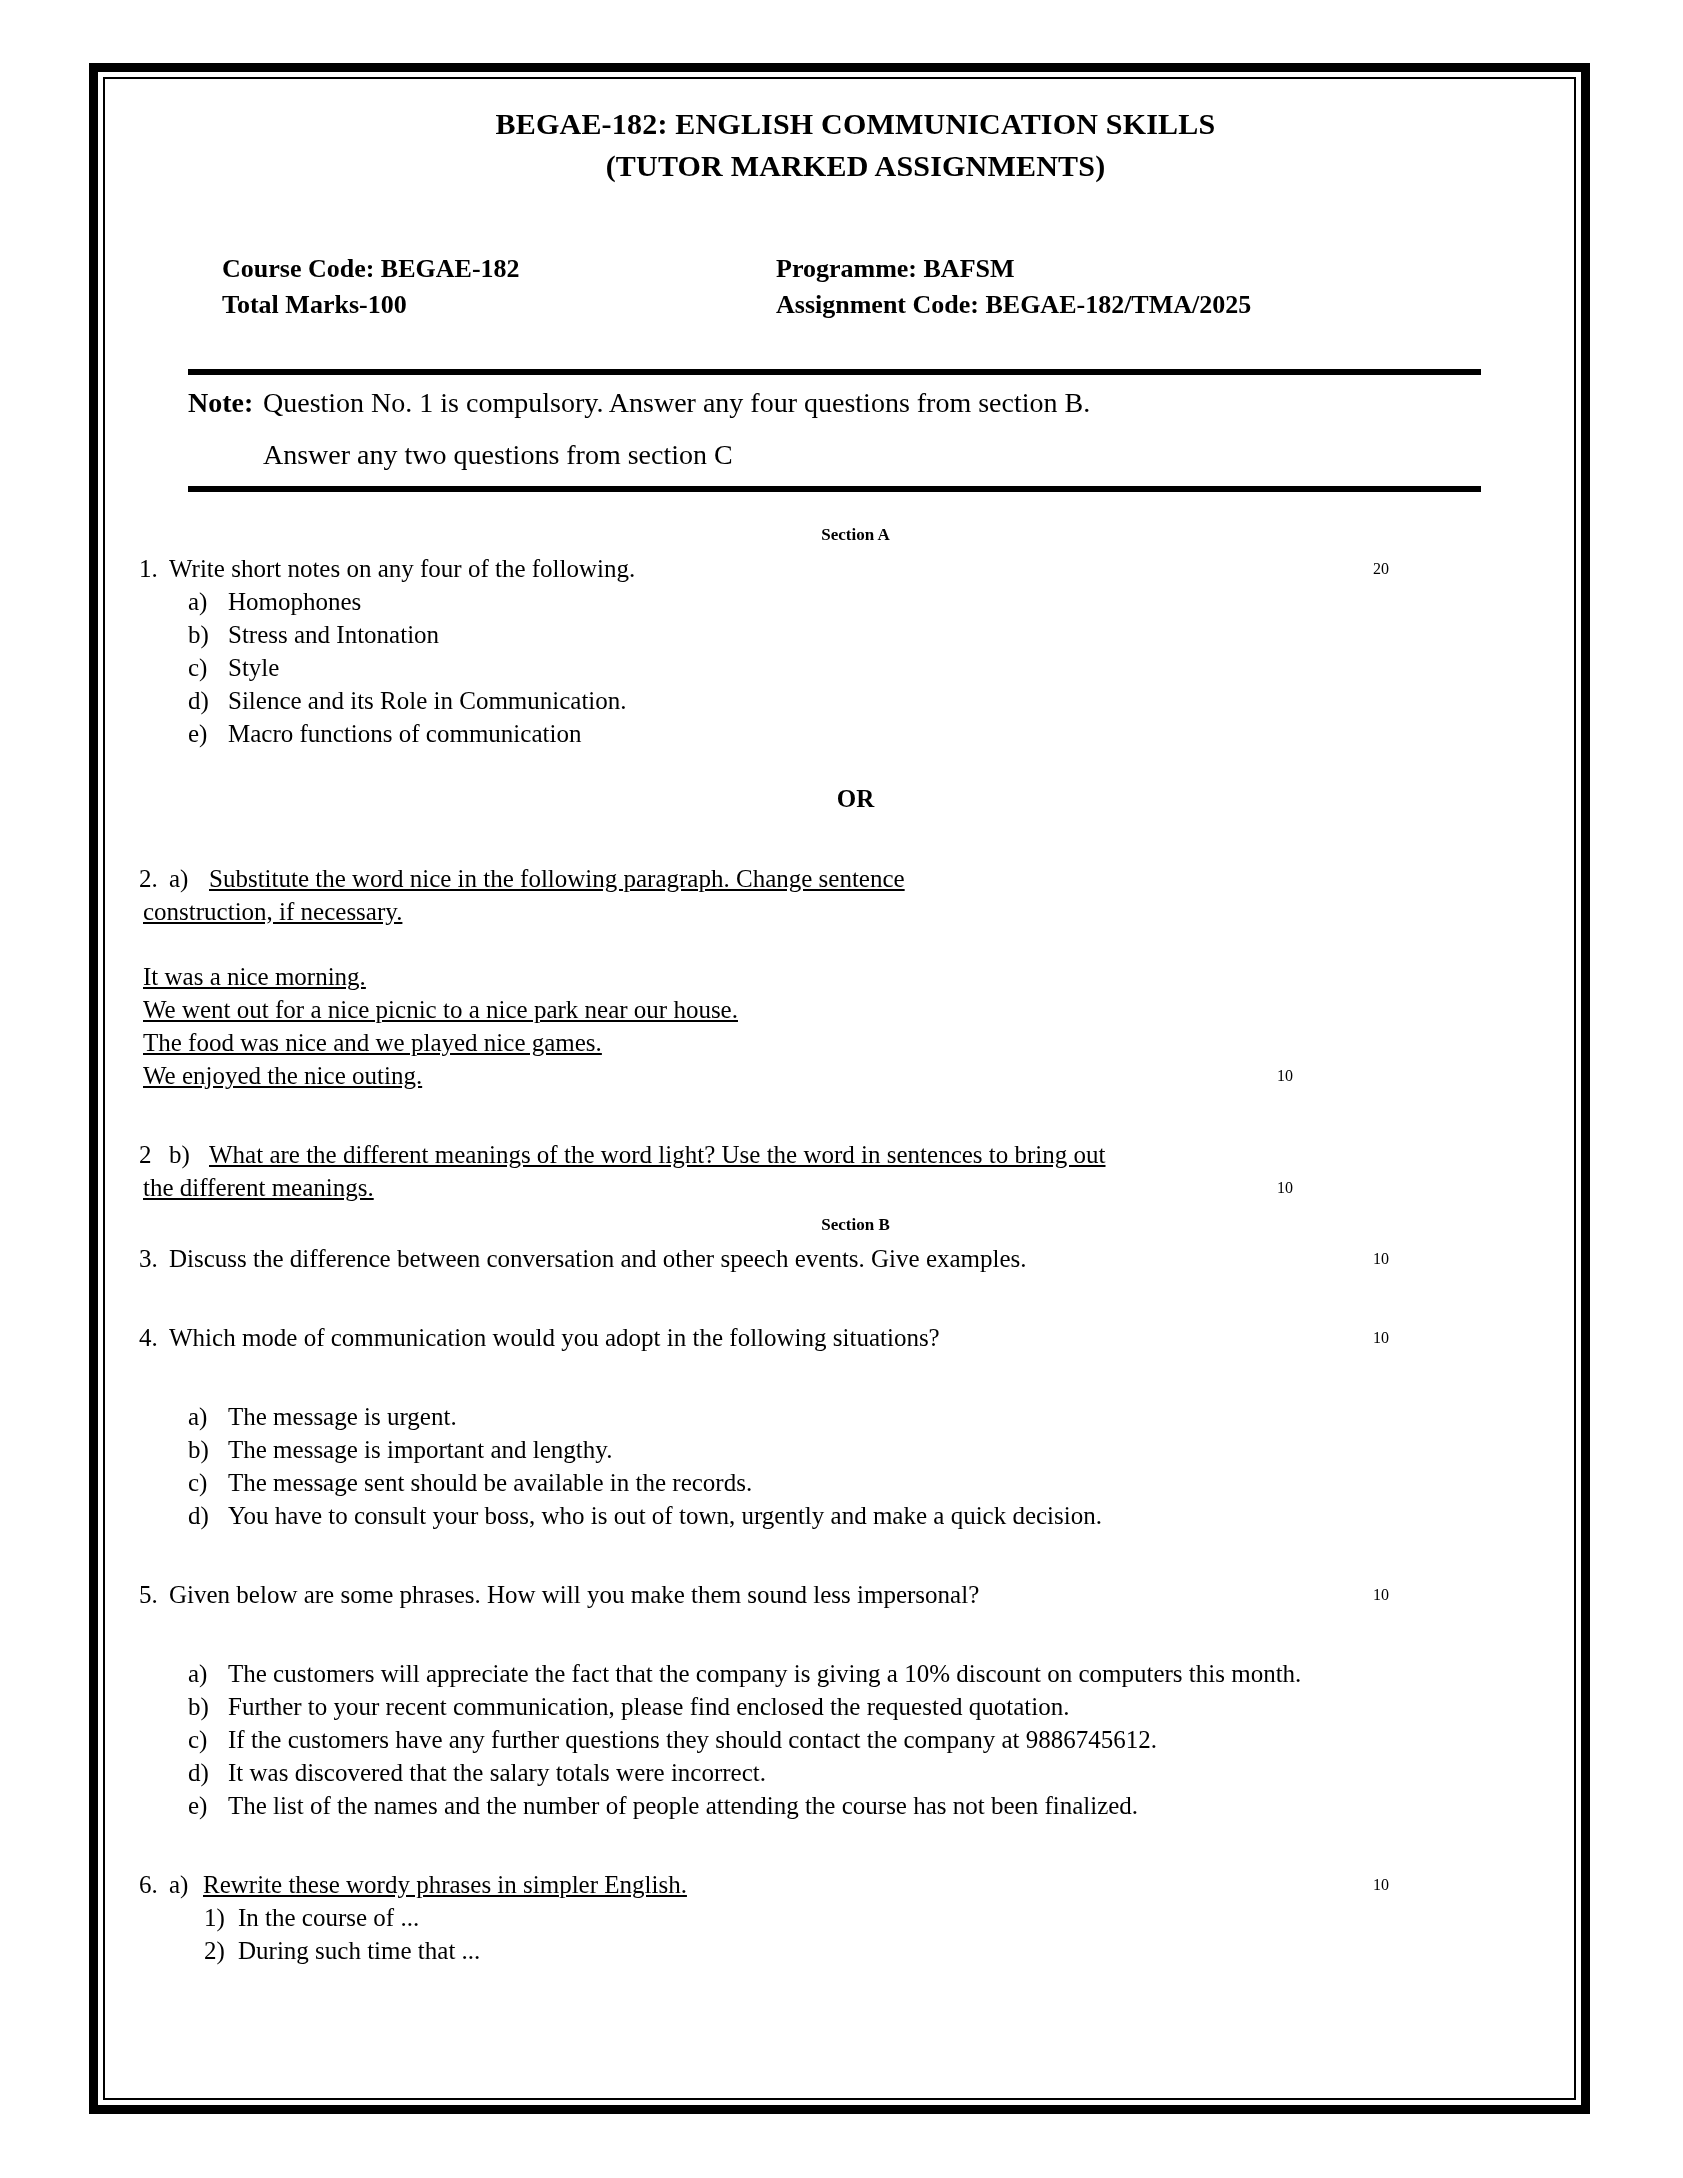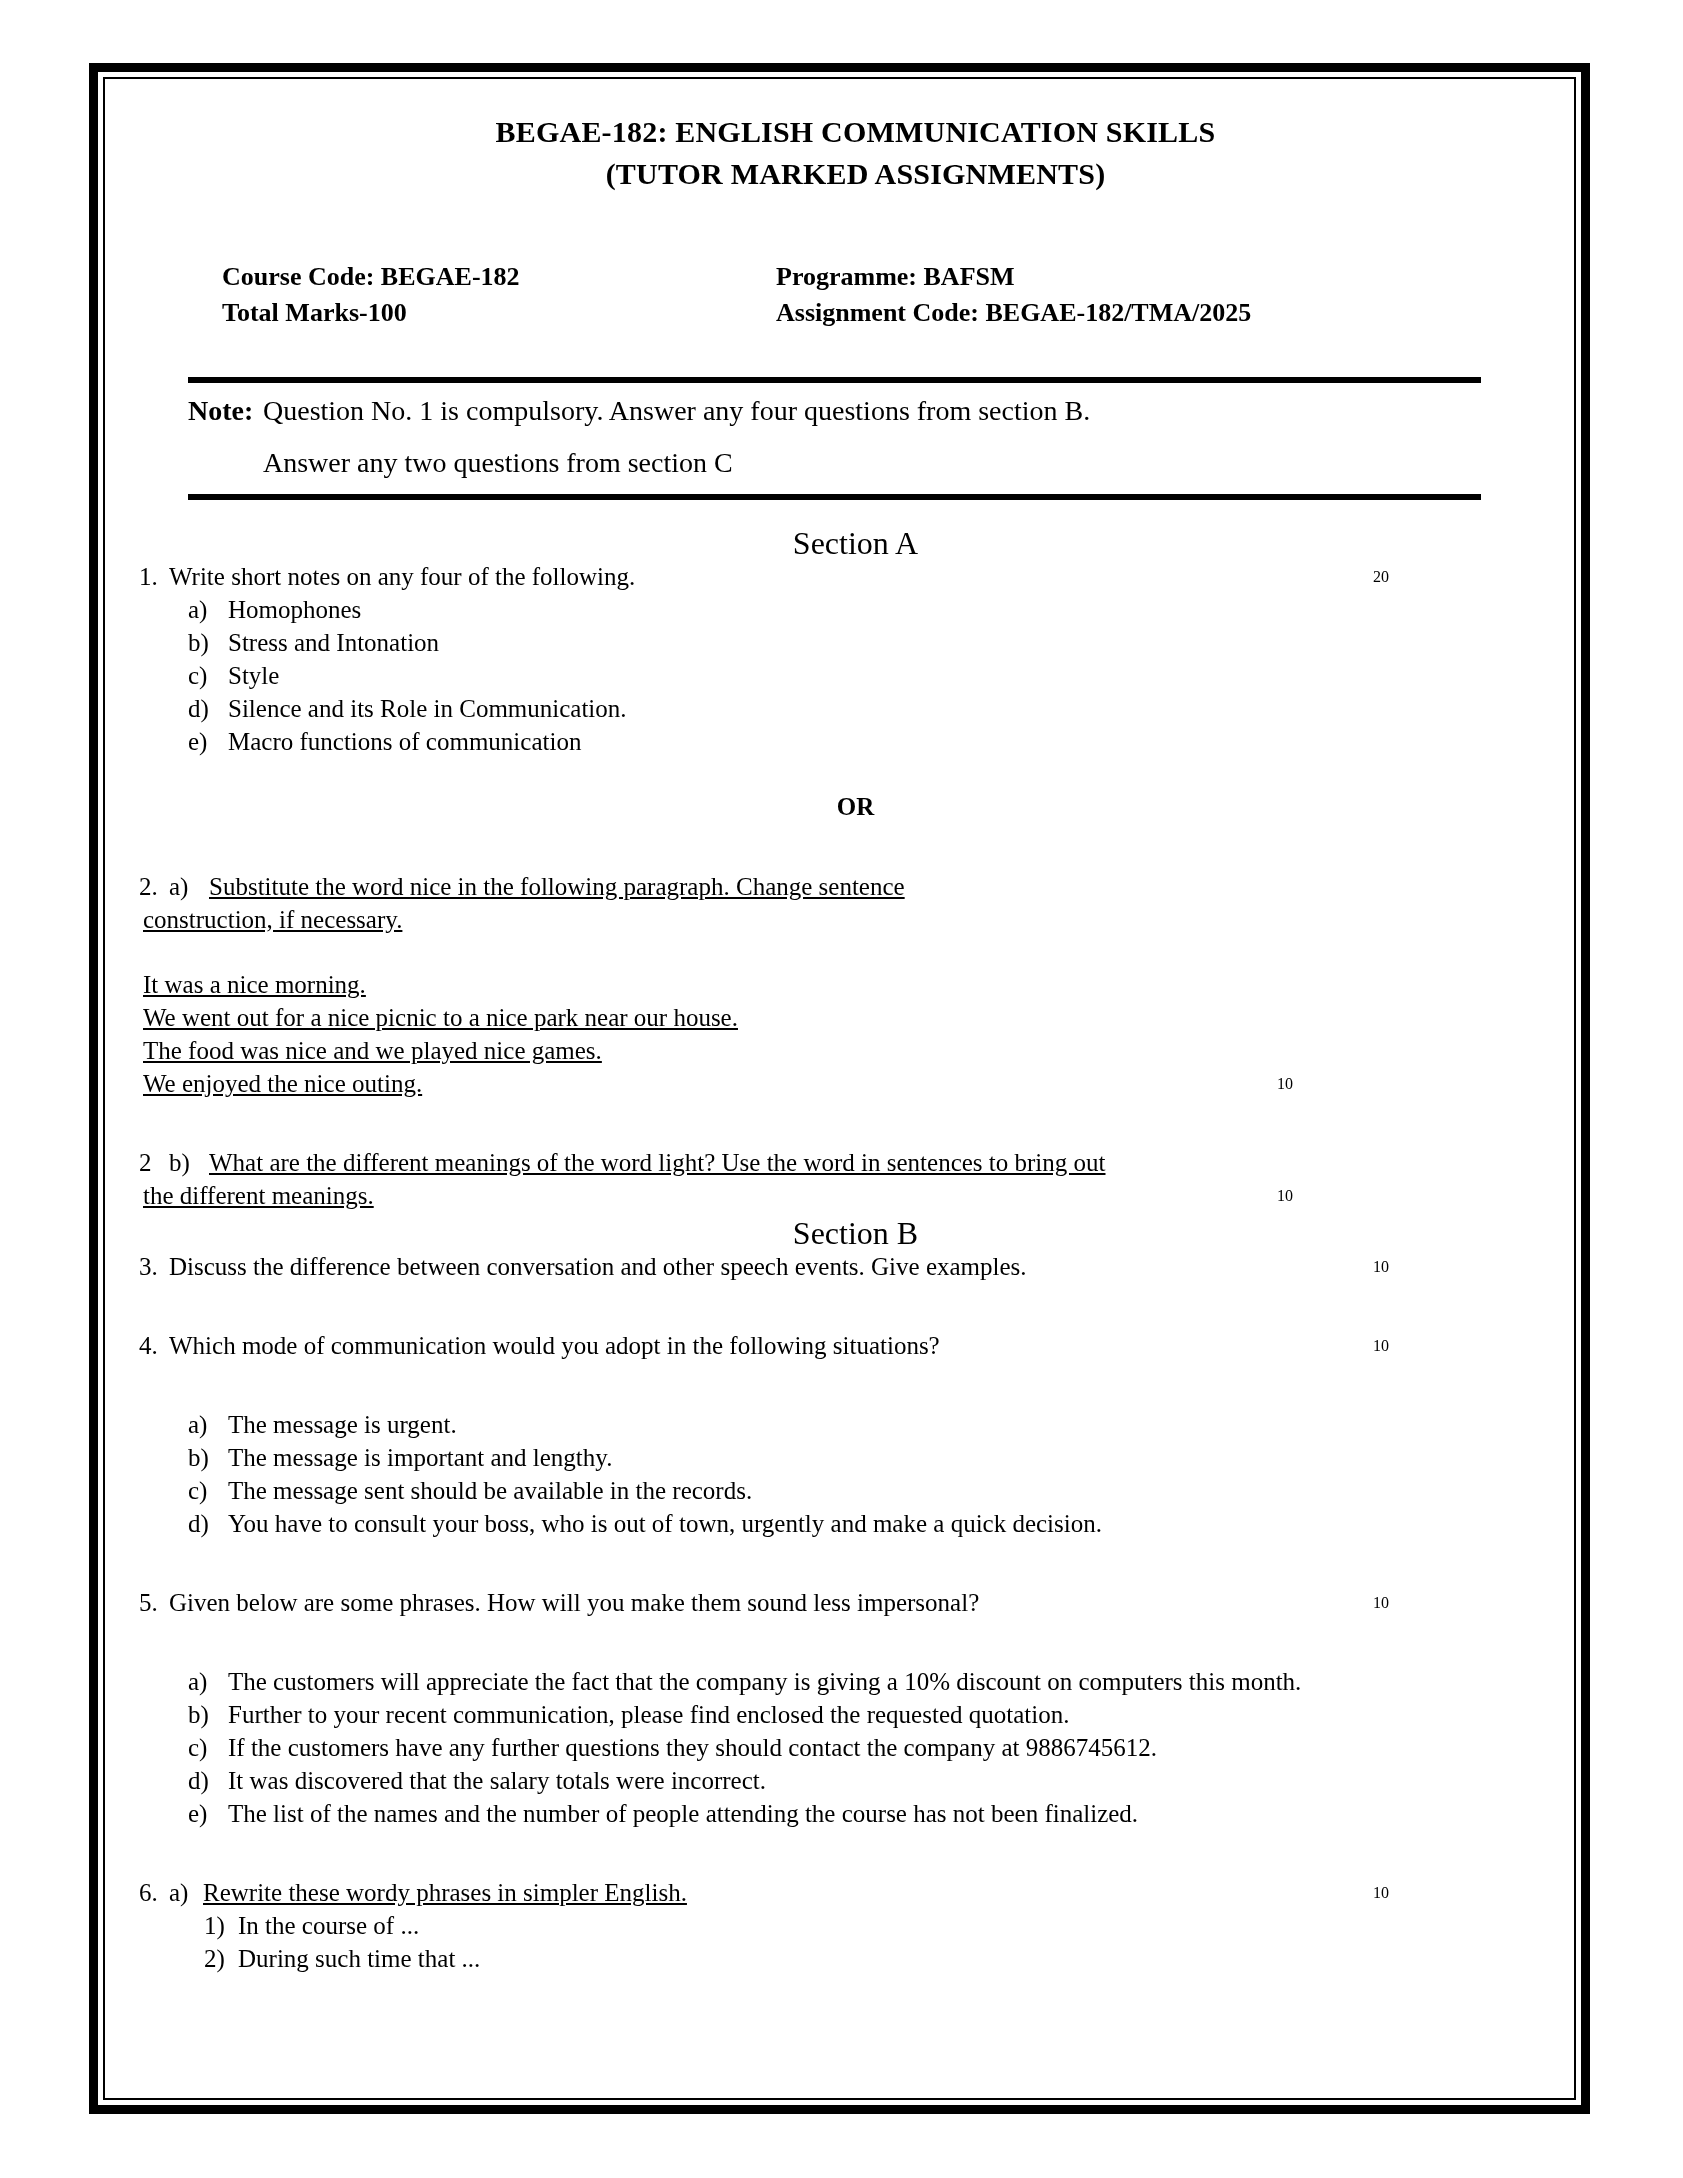--- a/index.html
+++ b/index.html
@@ -44,21 +44,21 @@
     left: 0;
     top: 0;
     width: 1501px;
     height: 2051px;
     box-sizing: border-box;
     padding: 0;
   }
 
   .doc-title-block {
     text-align: center;
-    margin-top: 32px;
+    margin-top: 24px;
   }
   .doc-title {
     font-weight: bold;
     font-size: 30px;
     line-height: 42px;
     letter-spacing: 0.2px;
   }
 
   
   .meta-block {
@@ -103,22 +103,22 @@
   .note-text {
     flex: 1 1 auto;
   }
   .note-line.second {
     padding-top: 14px;
   }
 
   
   .section-heading {
     text-align: center;
-    font-weight: normal;
-    font-size: 32px;
+    font-weight: bold;
+    font-size: 17px;
     line-height: 34px;
     margin-top: 26px;
   }
   .or-heading {
     text-align: center;
     font-weight: bold;
     font-size: 25px;
     line-height: 34px;
   }
 

